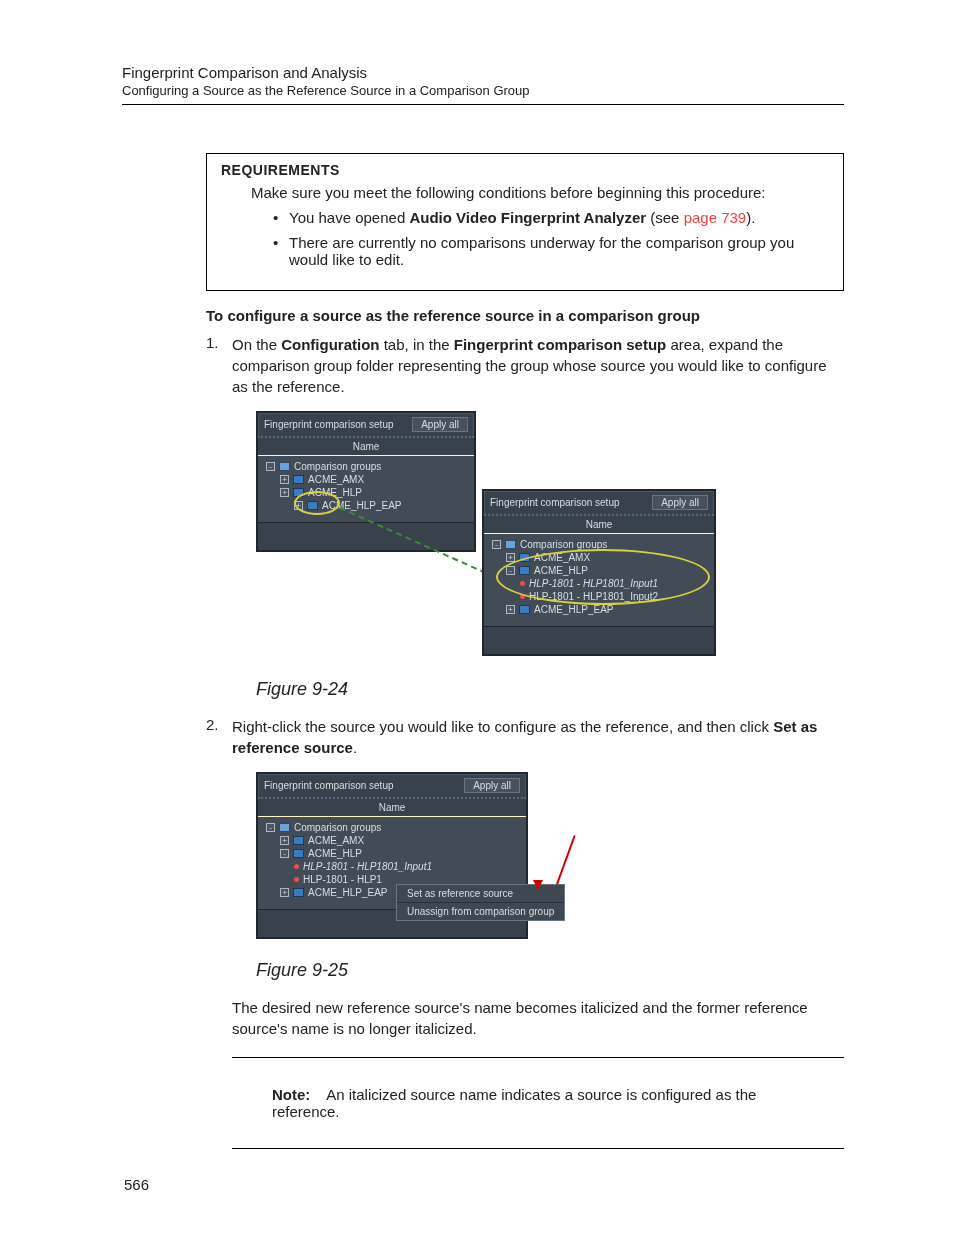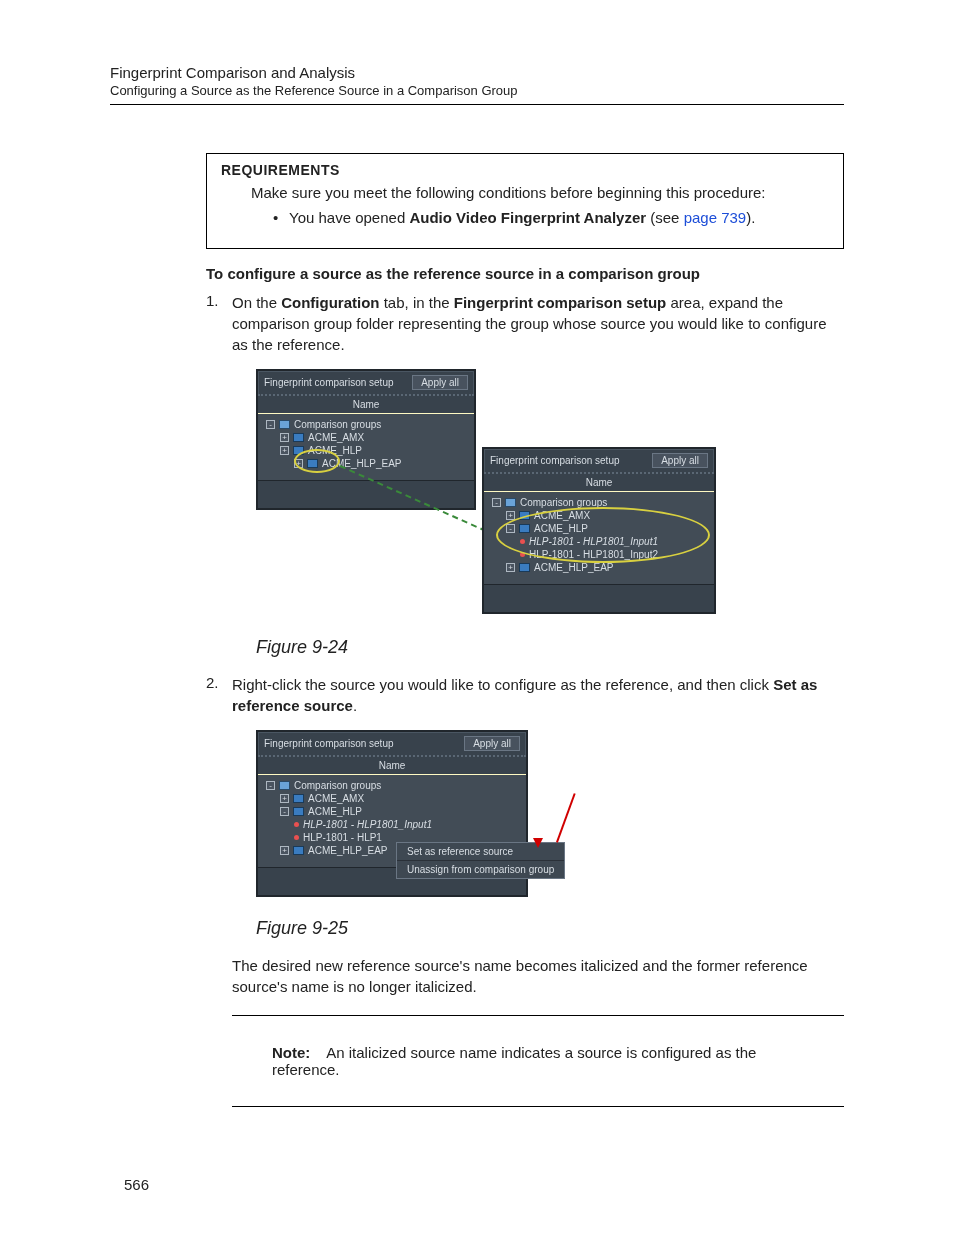--- a/index.html
+++ b/index.html
@@ -8,20 +8,21 @@
     font-size: 15px;
     color: #222;
     background: #fff;
     width: 954px;
     height: 1235px;
     position: relative;
     padding: 64px 110px 0 110px;
   }
   .header-block {
     margin-bottom: 8px;
+    margin-left: 12px;
   }
   .header-title {
     font-size: 15px;
   }
   .header-sub {
     font-size: 13px;
     margin-top: 2px;
   }
   .header-rule {
     border: none;
@@ -56,21 +57,21 @@
     position: relative;
     margin-bottom: 8px;
     padding-left: 16px;
   }
   .req-list li::before {
     content: "•";
     position: absolute;
     left: 0;
     top: 0;
   }
-  .link { color: #1d4ed8; }
+  .link { color: #ef4444; }
   b { font-weight: bold; }
   .section-head {
     font-weight: bold;
     margin: 6px 0 10px 0;
   }
   ol.steps {
     margin-left: 0;
     padding-left: 0;
     list-style: none;
   }
@@ -238,20 +239,23 @@
 
 <div class="content">
 
   <div class="req-box">
     <div class="req-title">REQUIREMENTS</div>
     <div class="req-intro">Make sure you meet the following conditions before beginning this procedure:</div>
     <ul class="req-list">
       <li>
         <span>You have opened </span><b>Audio Video Fingerprint Analyzer</b><span> (see </span><span class="link">page 739</span><span>).</span>
       </li>
+      <li>
+        <span>There are currently no comparisons underway for the comparison group you would like to edit.</span>
+      </li>
     </ul>
   </div>
 
   <div class="section-head">To configure a source as the reference source in a comparison group</div>
 
   <ol class="steps">
 
     <li>
       <span class="num">1.</span>
       <div class="step-body">

